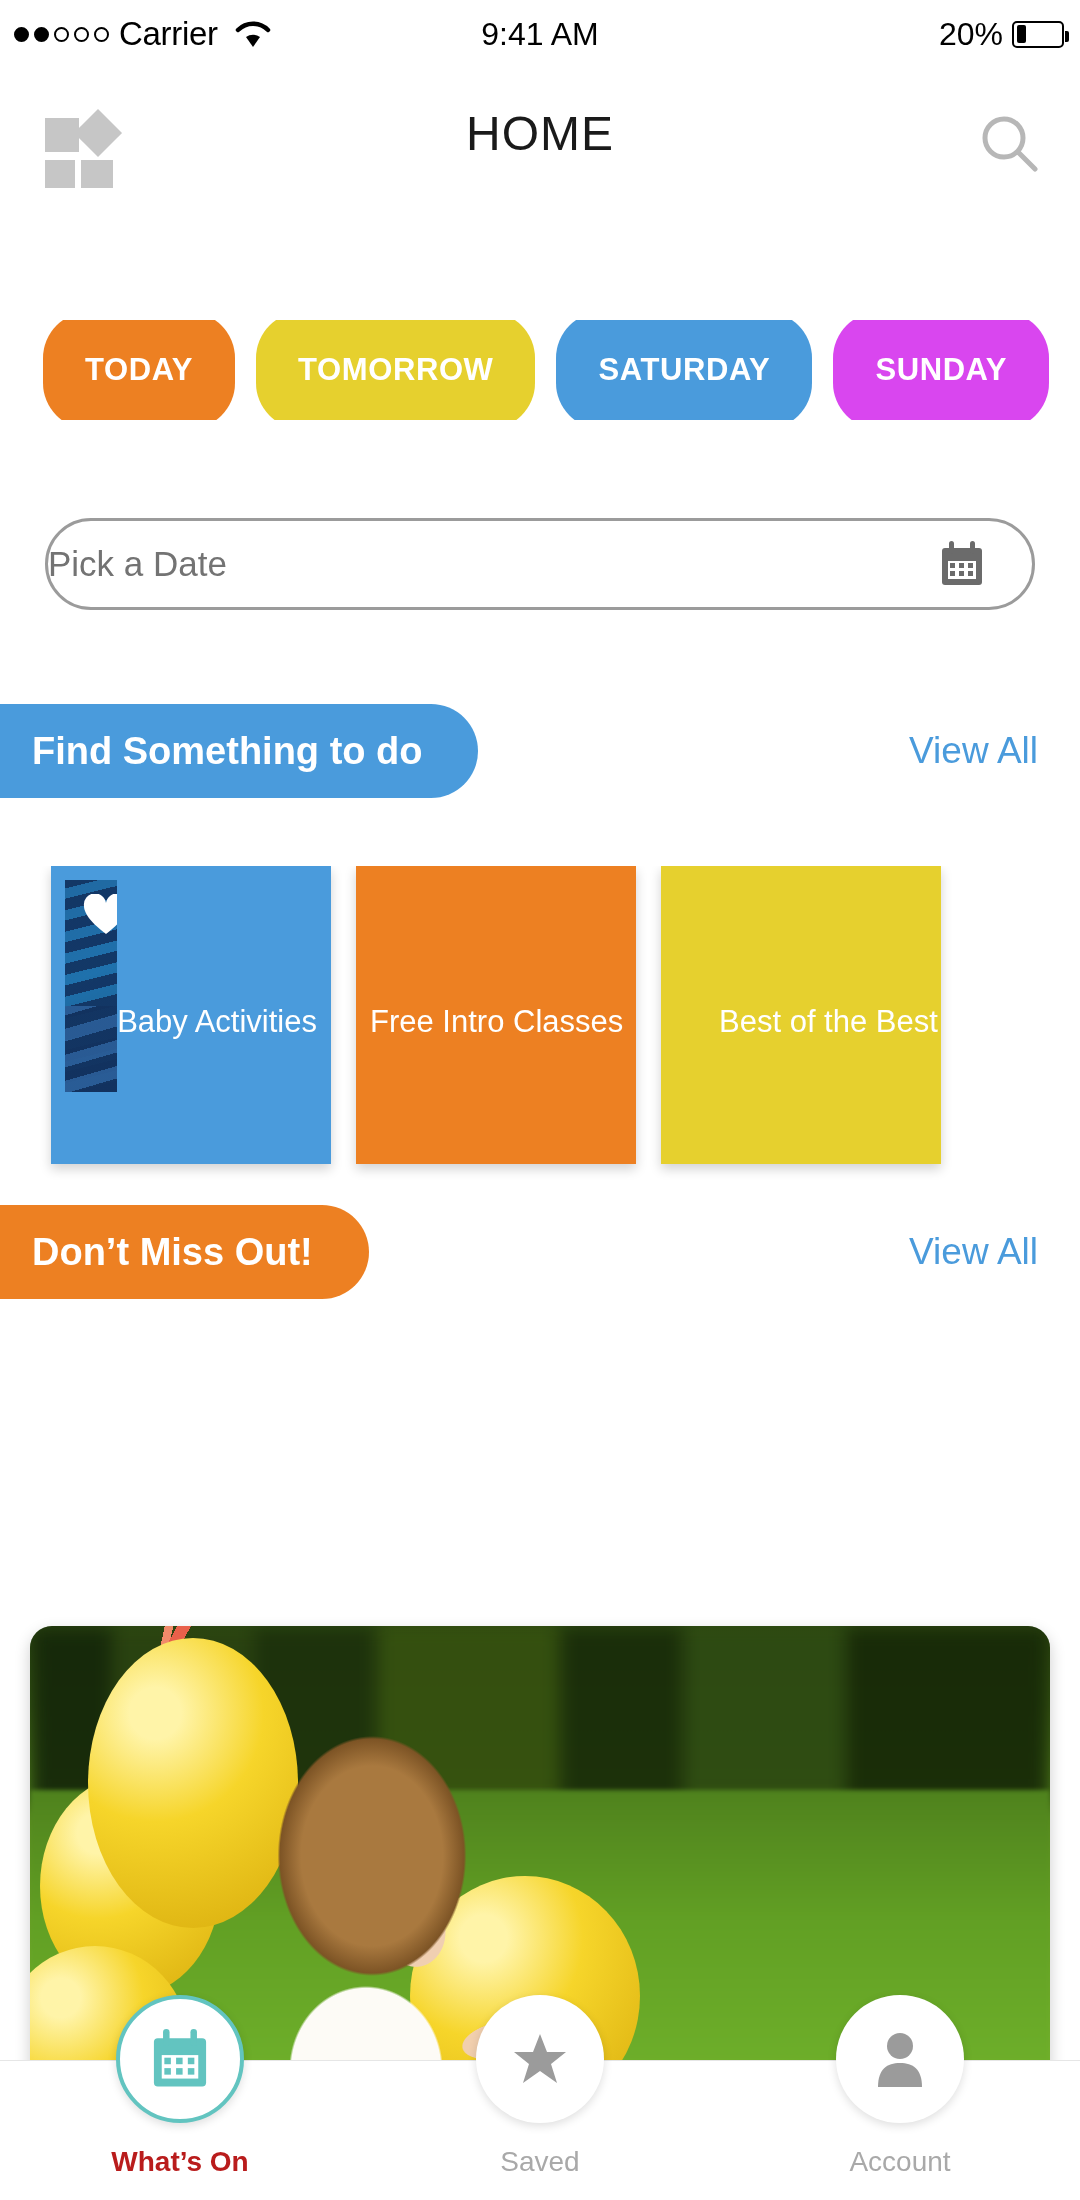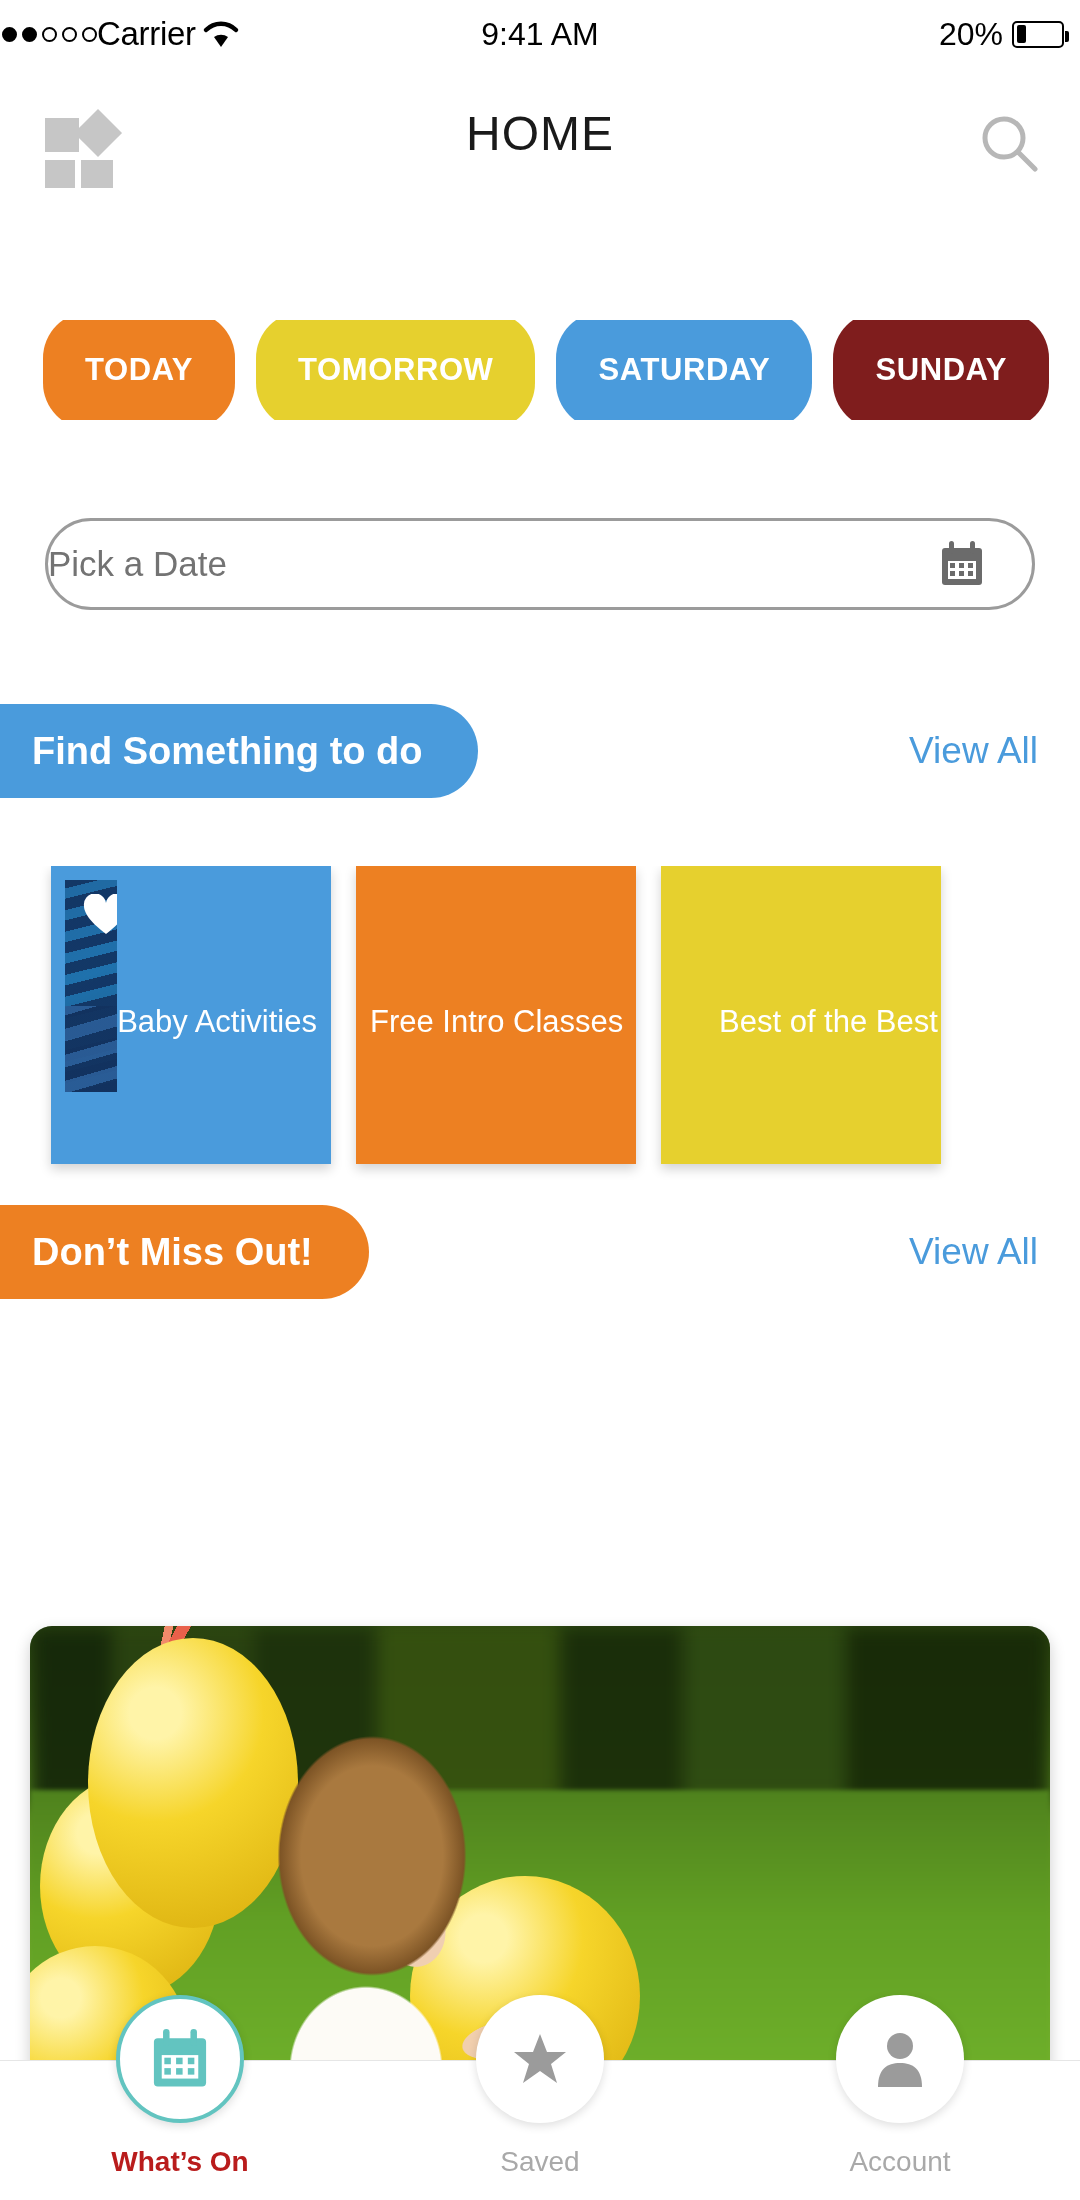--- a/index.html
+++ b/index.html
@@ -9,21 +9,21 @@
     font-family:"Liberation Sans", sans-serif;
     overflow:hidden;
   }
   .screen { position:relative; width:1080px; height:2200px; background:#fff; overflow:hidden; }
 
   
   .statusbar {
     position:absolute; top:0; left:0; width:1080px; height:68px;
     display:flex; align-items:center; color:#000;
   }
-  .sb-left { position:absolute; left:2px; display:flex; align-items:center; }
+  .sb-left { position:absolute; left:14px; display:flex; align-items:center; gap:10px; }
   .sig-dots { display:flex; align-items:center; gap:5px; }
   .dot { width:15px; height:15px; border-radius:50%; border:2.5px solid #000; }
   .dot.filled { background:#000; }
   .carrier { font-size:33px; font-weight:400; letter-spacing:-0.3px; }
   .wifi-icon { margin-left:6px; display:block; }
   .sb-center { position:absolute; left:0; width:1080px; text-align:center; font-size:32px; font-weight:400; }
   .sb-right { position:absolute; right:16px; display:flex; align-items:center; gap:9px; }
   .batt-pct { font-size:32px; }
   .battery { position:relative; width:52px; height:27px; border:2.5px solid #000; border-radius:5px; }
   .battery::after { content:""; position:absolute; right:-7px; top:8px; width:4px; height:11px; background:#000; border-radius:0 2px 2px 0; }
@@ -203,21 +203,21 @@
   <div class="chips-row">
     <div class="chip" style="background: rgb(237, 128, 34);">
         <span>TODAY</span>
       </div>
     <div class="chip" style="background: rgb(230, 208, 46);">
         <span>TOMORROW</span>
       </div>
     <div class="chip" style="background: rgb(74, 155, 220);">
         <span>SATURDAY</span>
       </div>
-    <div class="chip" style="background: #7f1d1d;">
+    <div class="chip" style="background: #d946ef;">
         <span>SUNDAY</span>
       </div>
   </div>
 
   <div class="datepick">
     <span class="ph">Pick a Date</span>
     <span class="cal-icon-wrap">
       <svg width="44" height="46" viewBox="0 0 44 46">
         <rect x="2" y="7" width="40" height="37" rx="3" fill="#6b6b6b"></rect>
         <rect x="9" y="0" width="5" height="13" rx="2.5" fill="#6b6b6b"></rect>

